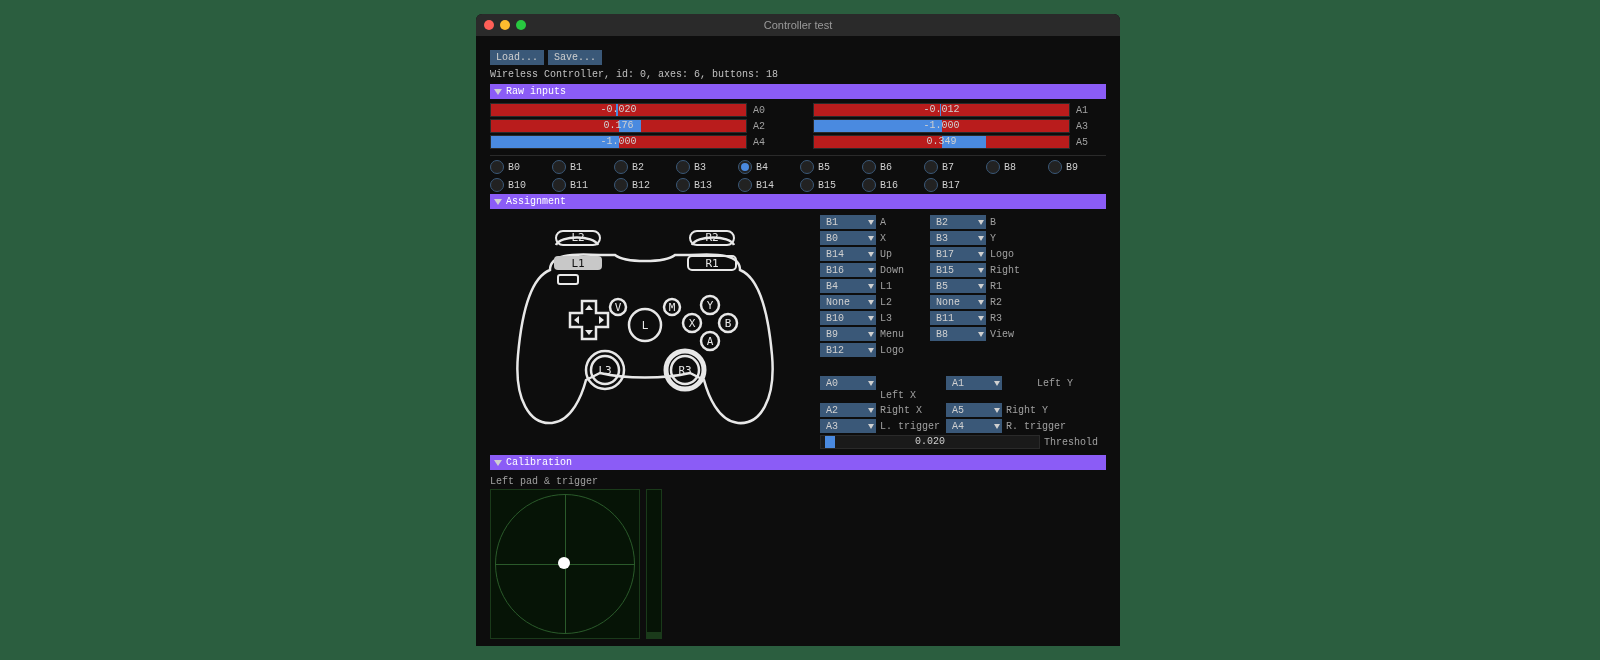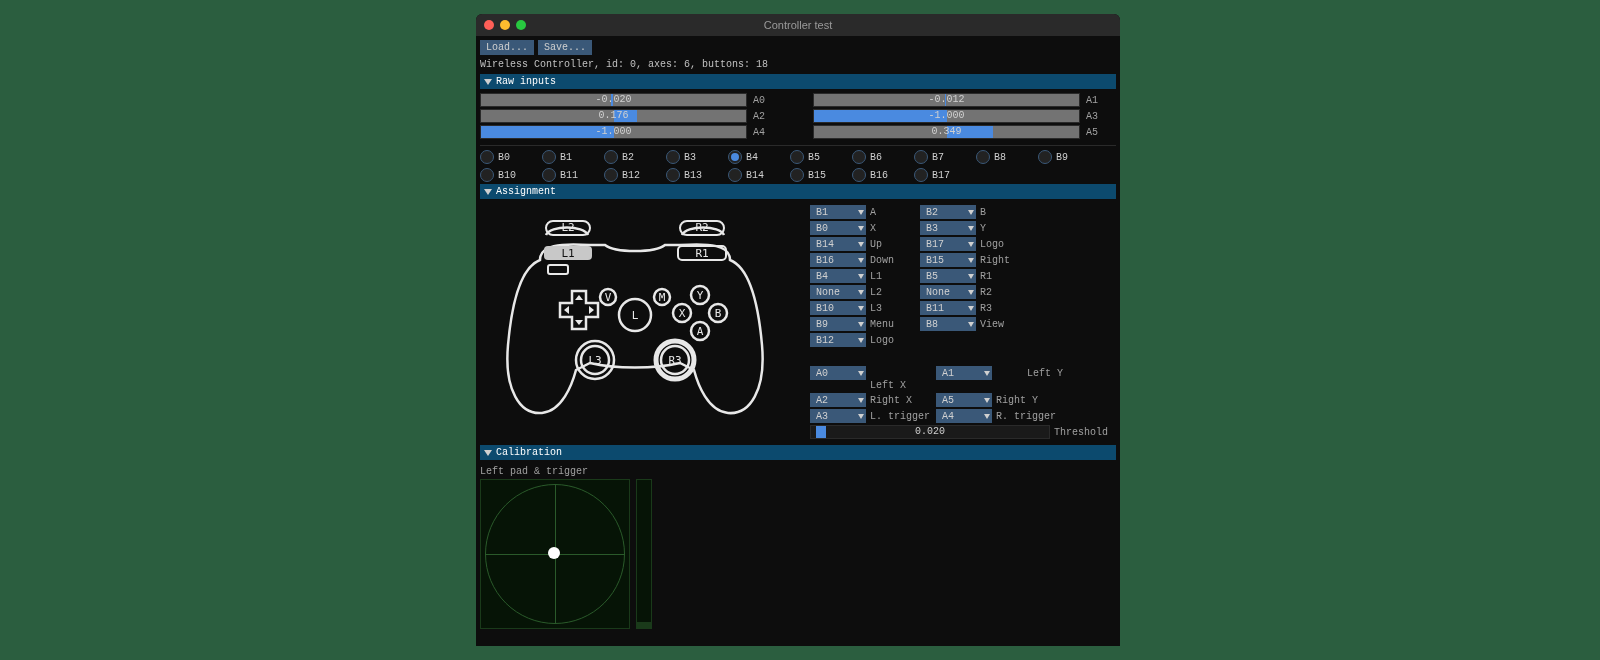--- a/index.html
+++ b/index.html
@@ -26,38 +26,38 @@
     display: flex; align-items: center;
     padding: 0 8px;
     position: relative;
   }
   .traffic { display: flex; gap: 6px; }
   .dot { width: 10px; height: 10px; border-radius: 50%; }
   .dot.red { background: #ff5f57; }
   .dot.yellow { background: #febc2e; }
   .dot.green { background: #28c840; }
   .title { position: absolute; left: 0; right: 0; text-align: center; color: #9a9a9a; font-size: 11px; font-family: -apple-system, sans-serif; }
-  .content { padding: 4px; display: flex; flex-direction: column; gap: 2px; flex: 1; overflow: hidden;}
+  .content { padding: 14px; display: flex; flex-direction: column; gap: 2px; flex: 1; overflow: hidden; justify-content: space-between;}
   .btnrow { display: flex; gap: 4px; }
   .btn {
     background: #3a5878; color: #d0d0d0; border: none;
     padding: 2px 6px; font: inherit; cursor: pointer;
   }
   .status { color: #c0c0c0; padding: 2px 0; }
   .section-hdr {
-    background: #0c4a6e; color: #fff;
+    background: #8b5cf6; color: #fff;
     padding: 2px 4px; display: flex; align-items: center; gap: 4px;
     cursor: pointer;
   }
   .tri { width: 0; height: 0; border-left: 4px solid transparent; border-right: 4px solid transparent; border-top: 6px solid #d0d0d0; }
   
   .axes { display: grid; grid-template-columns: 1fr 1fr; gap: 2px 30px; padding: 2px 0;}
   .axisrow { display: flex; align-items: center; gap: 6px; }
   .axisbar {
-    position: relative; flex: 1; height: 14px; background: #737373;
+    position: relative; flex: 1; height: 14px; background: #b91c1c;
     border: 1px solid #2a2a2a;
   }
   .axisbar .fill { position: absolute; top: 0; bottom: 0; background: #4a8ae0; }
   .axisbar .val { position: absolute; left: 0; right: 0; text-align: center; line-height: 12px; color: #d0d0d0; }
   .axislbl { width: 30px; color: #a0a0a0; }
   .btns { display: flex; flex-wrap: wrap; gap: 4px 6px; padding-top: 4px; border-top: 1px solid #2a2a2a; margin-top: 2px;}
   .rawbtn { display: flex; align-items: center; gap: 4px; width: 56px; }
   .radio { width: 14px; height: 14px; border-radius: 50%; background: #222; border: 1px solid #3a5878; display:inline-block; position:relative;}
   .radio.on::after { content:""; position:absolute; inset:2px; border-radius:50%; background:#4a8ae0; }
   

